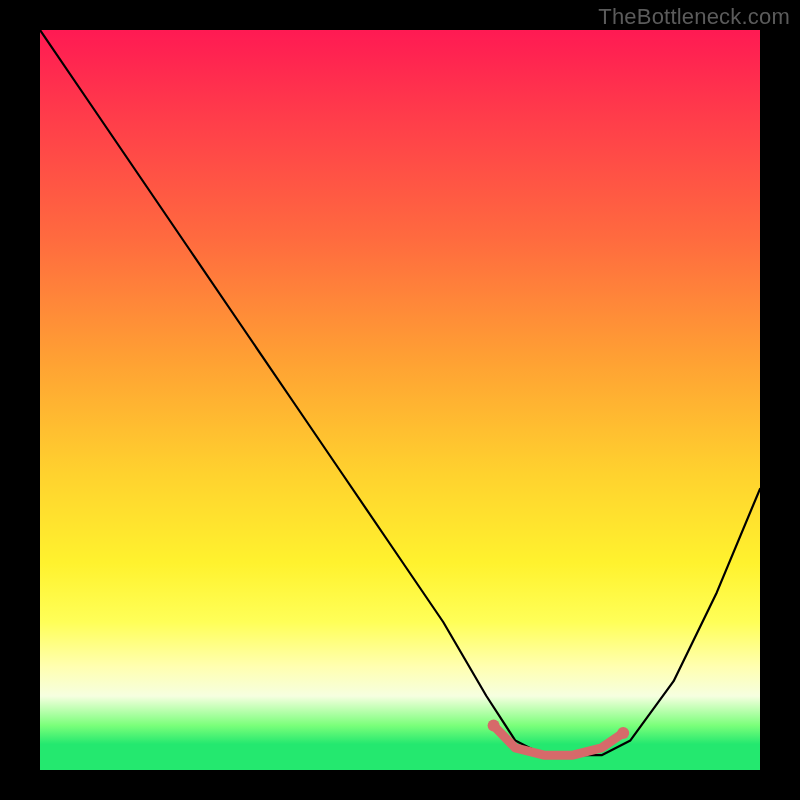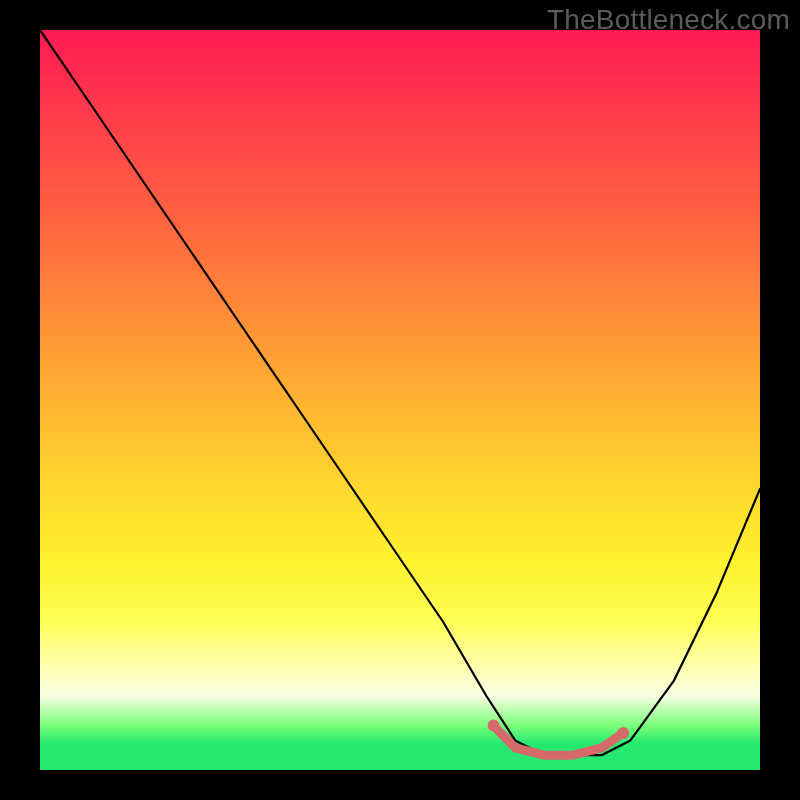--- a/index.html
+++ b/index.html
@@ -15,21 +15,21 @@
     position: relative;
     width: 800px;
     height: 800px;
     background: #000;
   }
   .watermark {
     position: absolute;
     top: 4px;
     right: 10px;
     color: #5b5b5b;
-    font-size: 28px;
+    font-size: 22px;
     font-weight: 500;
     letter-spacing: 0.2px;
     z-index: 5;
   }
   .plot-area {
     position: absolute;
     left: 40px;
     top: 30px;
     width: 720px;
     height: 740px;

